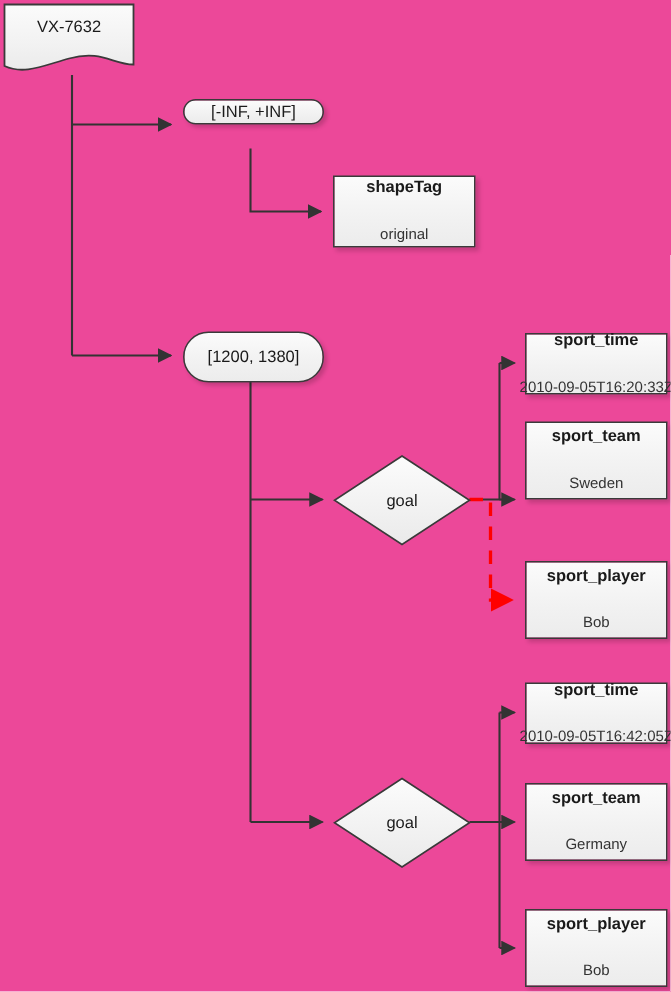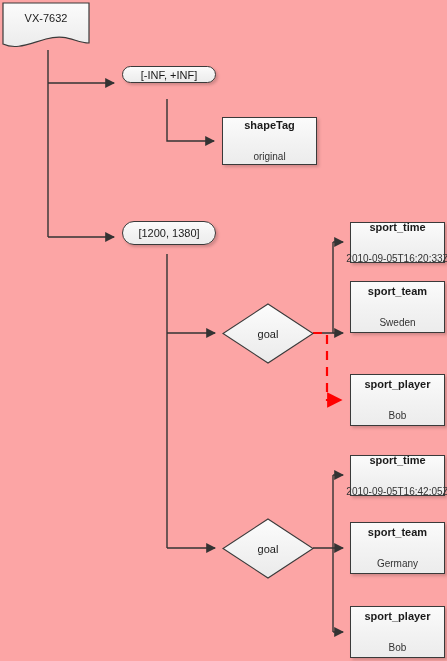--- a/index.html
+++ b/index.html
@@ -10,21 +10,21 @@
   body {
     width: 447px;
     height: 661px;
     font-family: "Liberation Sans", sans-serif;
     overflow: hidden;
   }
   #canvas {
     position: relative;
     width: 447px;
     height: 661px;
-    background: #fca5a5;
+    background: #ec4899;
   }
   #edges {
     position: absolute;
     left: 0;
     top: 0;
     width: 447px;
     height: 661px;
   }
 
   
@@ -164,21 +164,21 @@
 
   <div class="node round-node" style="left:122px; top:66px; width:94px; height:17px;">
     <span>[-INF, +INF]</span>
   </div>
 
   <div class="node rect-node" style="left:222px; top:117px; width:95px; height:48px;">
     <span class="rn-title">shapeTag</span>
     <span class="rn-value">original</span>
   </div>
 
-  <div class="node round-node" style="left:122px; top:221px; width:94px; height:24px;">
+  <div class="node round-node" style="left:122px; top:221px; width:94px; height:34px;">
     <span>[1200, 1380]</span>
   </div>
 
   <div class="node diamond-node" style="left:222px; top:303px; width:92px; height:61px;">
     <svg class="dm-svg" width="92" height="61" viewBox="0 0 92 61" xmlns="http://www.w3.org/2000/svg">
       <defs>
         <linearGradient id="dmgrad1" x1="0" y1="0" x2="0" y2="1">
           <stop offset="0%" stop-color="#fcfcfc"></stop>
           <stop offset="100%" stop-color="#eaeaea"></stop>
         </linearGradient>

